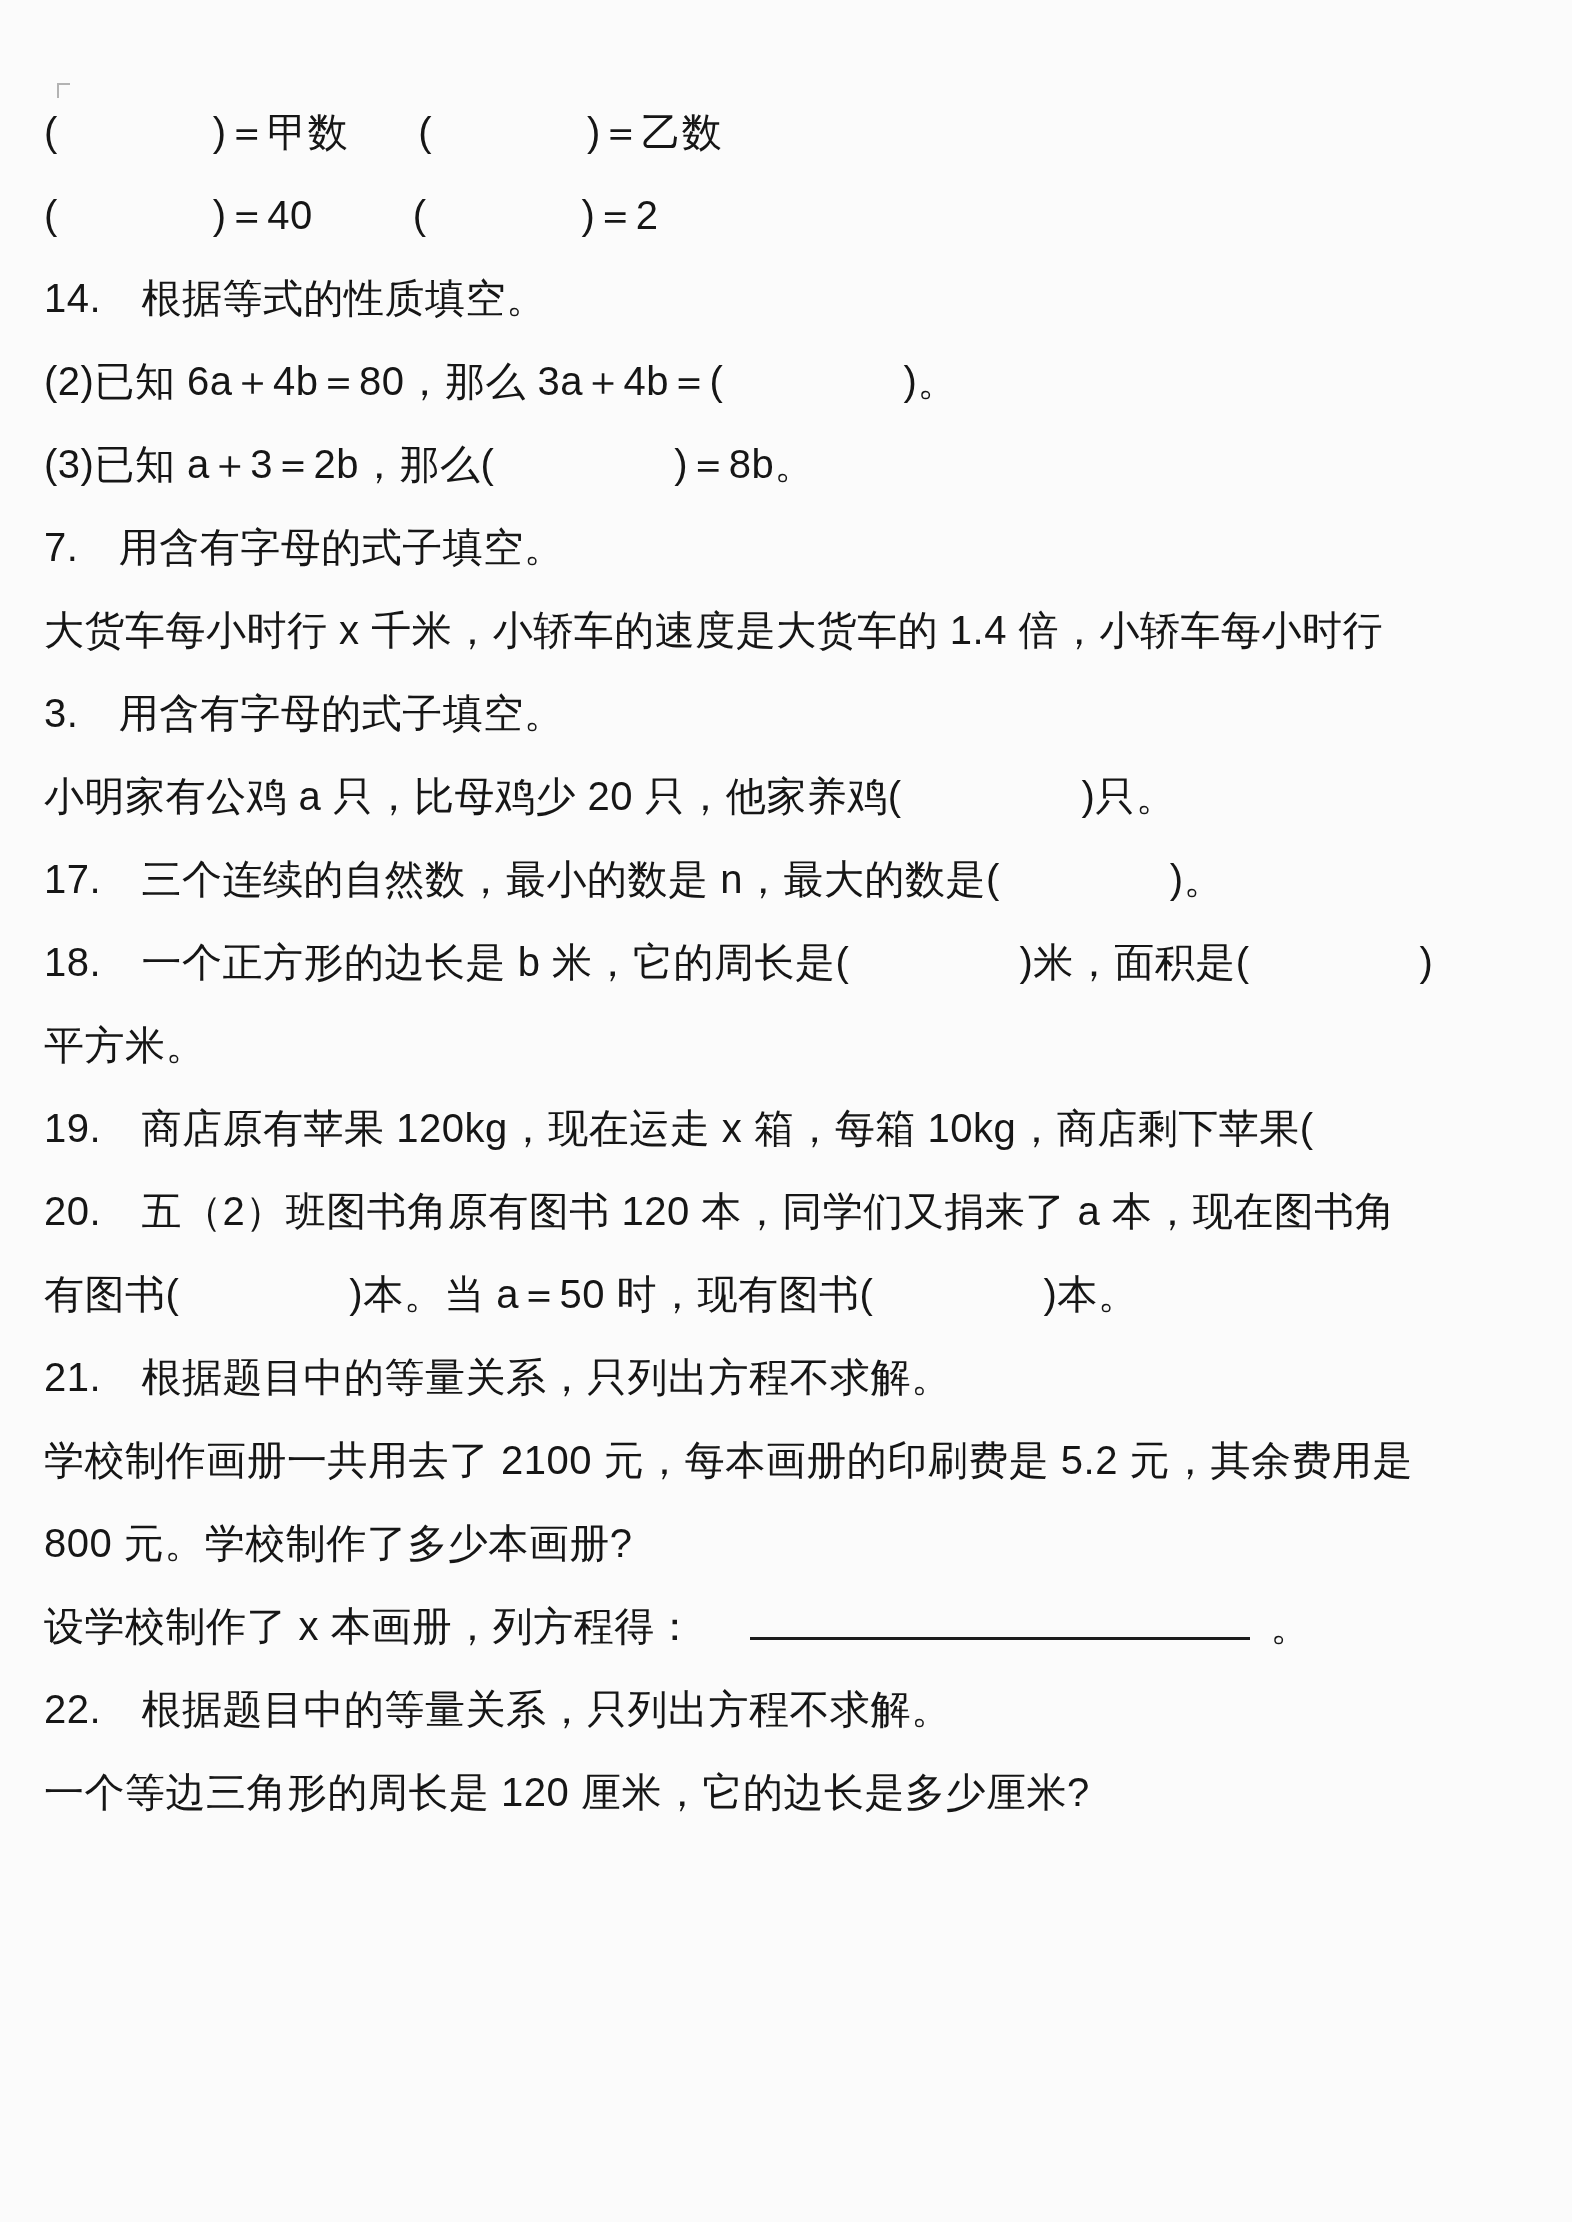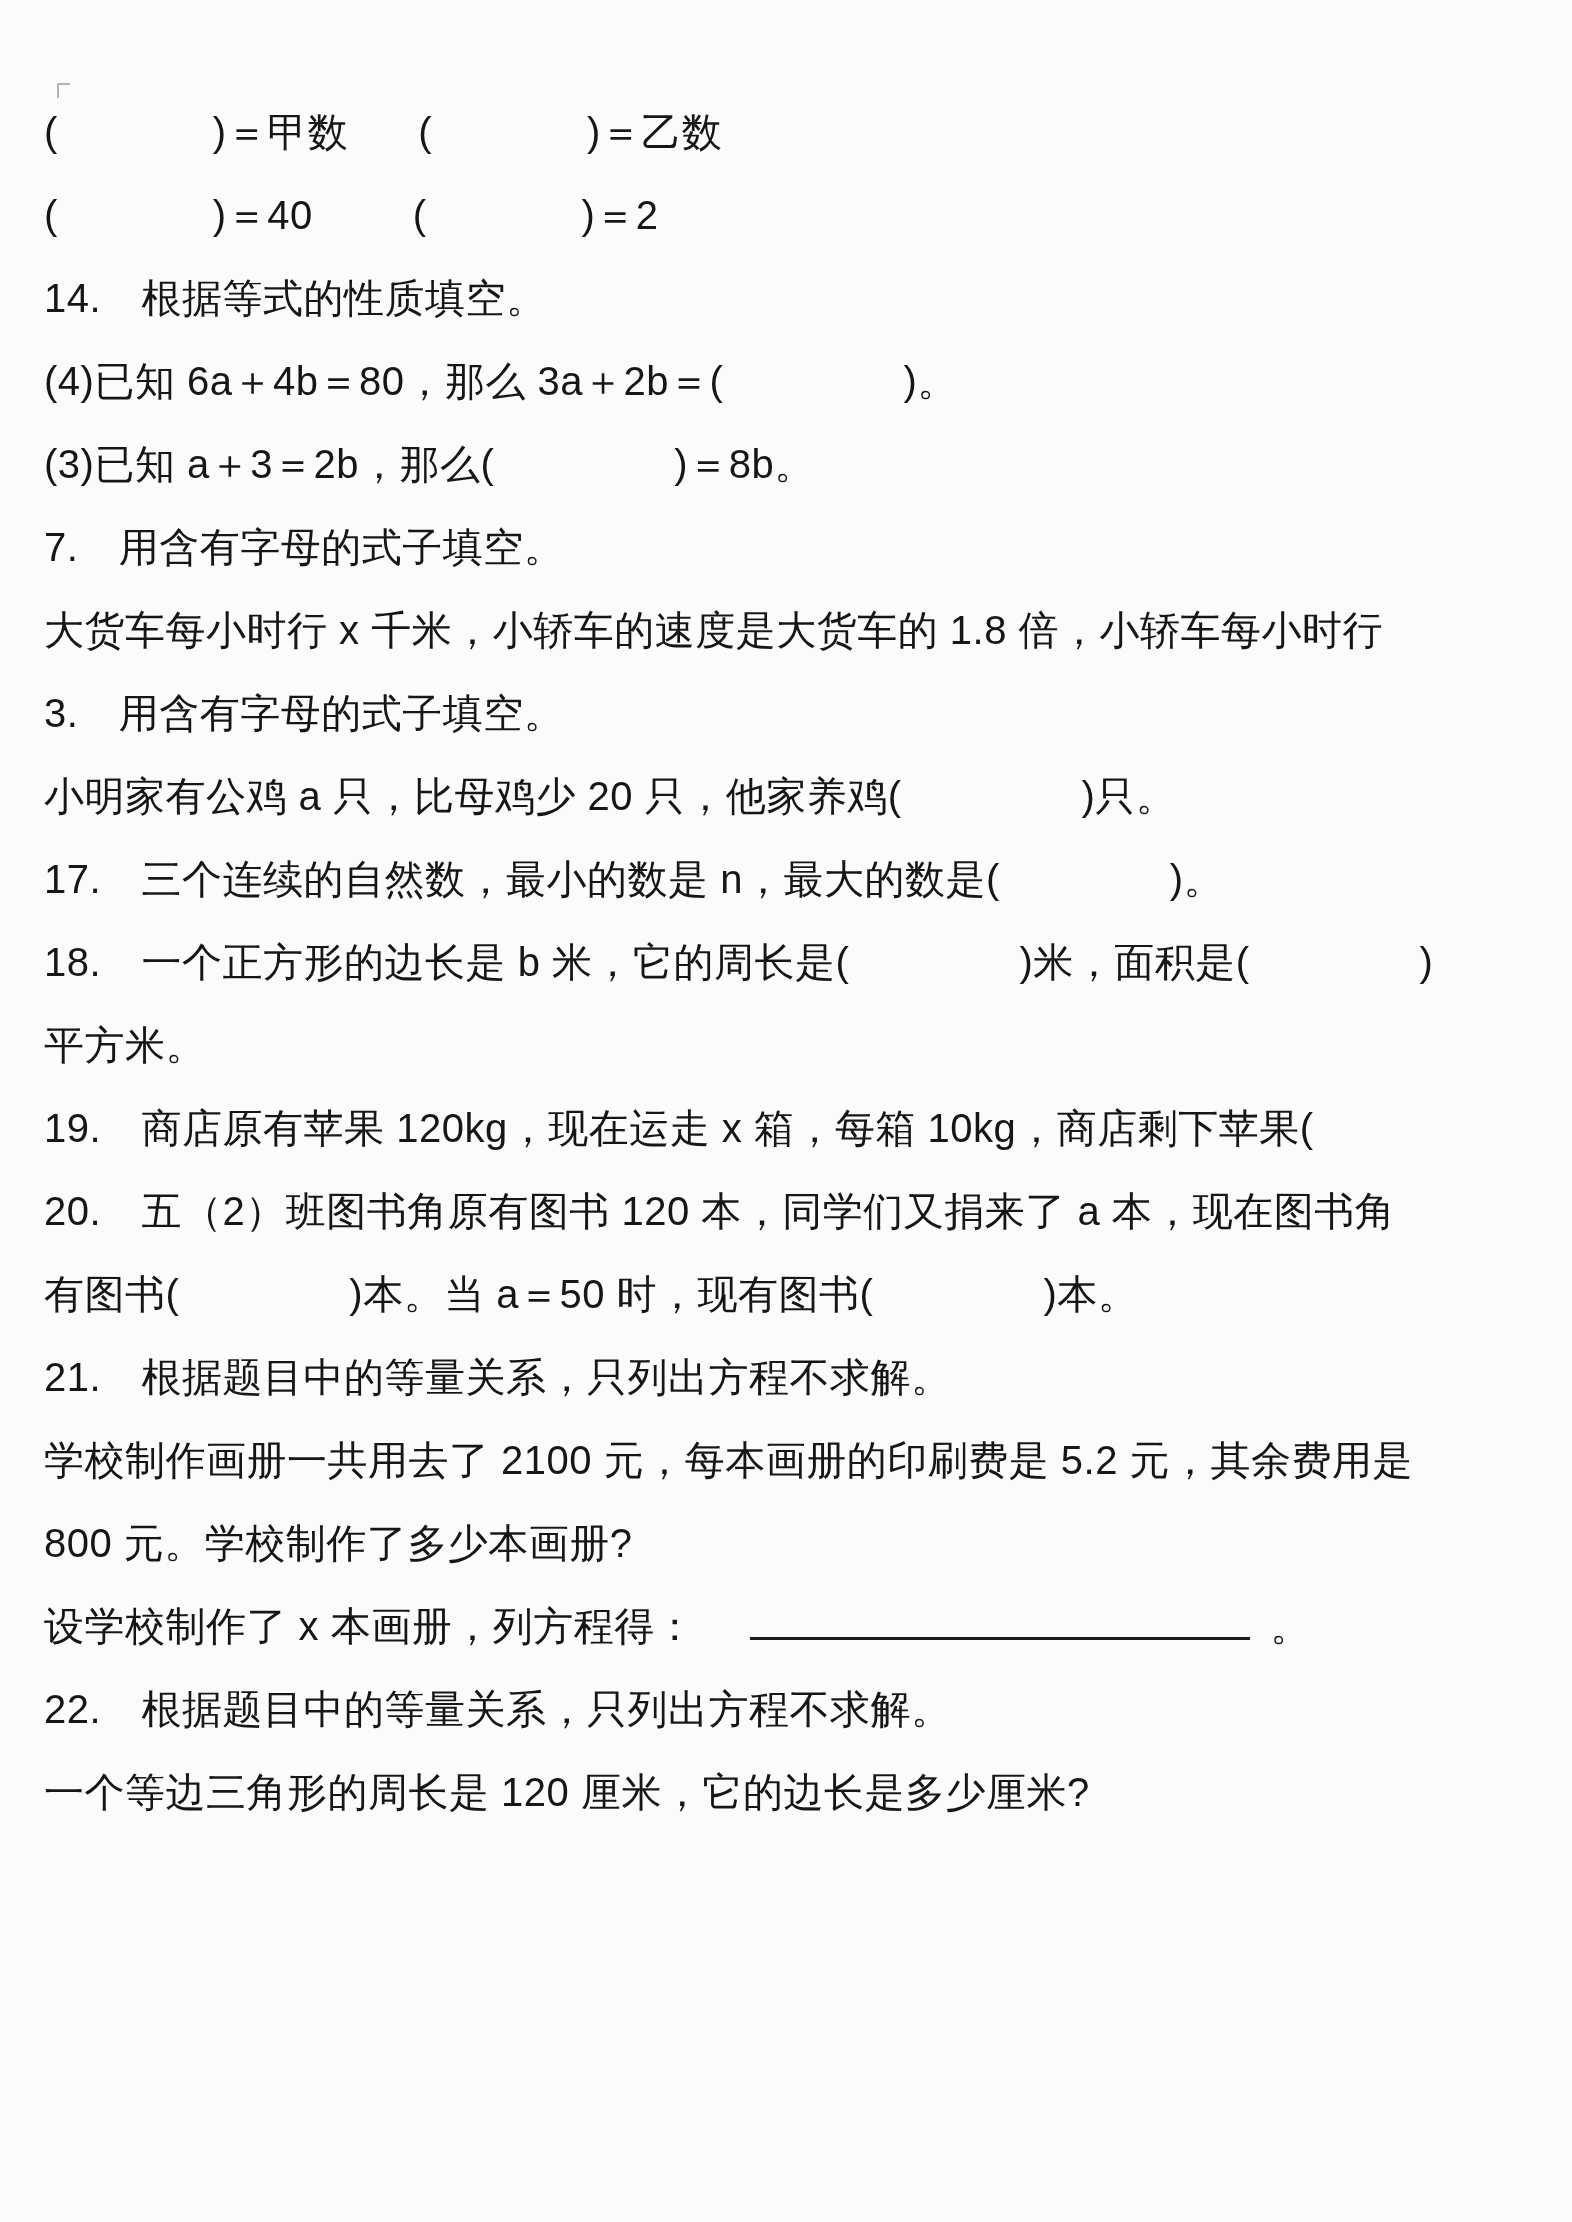--- a/index.html
+++ b/index.html
@@ -58,24 +58,24 @@
 </style>
 </head>
 <body>
 
 <main class="sheet">
   <div class="corner-mark"></div>
   <div class="lines" id="lines">
       <div class="line"><span class="seg">(</span><span class="gap" style="width: 155px;"></span><span class="seg">)＝甲数</span><span class="gap" style="width: 70px;"></span><span class="seg">(</span><span class="gap" style="width: 155px;"></span><span class="seg">)＝乙数</span></div>
       <div class="line"><span class="seg">(</span><span class="gap" style="width: 155px;"></span><span class="seg">)＝40</span><span class="gap" style="width: 100px;"></span><span class="seg">(</span><span class="gap" style="width: 155px;"></span><span class="seg">)＝2</span></div>
       <div class="line"><span class="seg">14.　根据等式的性质填空。</span></div>
-      <div class="line"><span class="seg">(4)已知 6a＋4b＝80，那么 3a＋2b＝(</span><span class="gap" style="width: 180px;"></span><span class="seg">)。</span></div>
+      <div class="line"><span class="seg">(2)已知 6a＋4b＝80，那么 3a＋4b＝(</span><span class="gap" style="width: 180px;"></span><span class="seg">)。</span></div>
       <div class="line"><span class="seg">(3)已知 a＋3＝2b，那么(</span><span class="gap" style="width: 180px;"></span><span class="seg">)＝8b。</span></div>
       <div class="line"><span class="seg">7.　用含有字母的式子填空。</span></div>
-      <div class="line"><span class="seg">大货车每小时行 x 千米，小轿车的速度是大货车的 1.8 倍，小轿车每小时行</span></div>
+      <div class="line"><span class="seg">大货车每小时行 x 千米，小轿车的速度是大货车的 1.4 倍，小轿车每小时行</span></div>
       <div class="line"><span class="seg">3.　用含有字母的式子填空。</span></div>
       <div class="line"><span class="seg">小明家有公鸡 a 只，比母鸡少 20 只，他家养鸡(</span><span class="gap" style="width: 180px;"></span><span class="seg">)只。</span></div>
       <div class="line"><span class="seg">17.　三个连续的自然数，最小的数是 n，最大的数是(</span><span class="gap" style="width: 170px;"></span><span class="seg">)。</span></div>
       <div class="line"><span class="seg">18.　一个正方形的边长是 b 米，它的周长是(</span><span class="gap" style="width: 170px;"></span><span class="seg">)米，面积是(</span><span class="gap" style="width: 170px;"></span><span class="seg">)</span></div>
       <div class="line"><span class="seg">平方米。</span></div>
       <div class="line"><span class="seg">19.　商店原有苹果 120kg，现在运走 x 箱，每箱 10kg，商店剩下苹果(</span></div>
       <div class="line"><span class="seg">20.　五（2）班图书角原有图书 120 本，同学们又捐来了 a 本，现在图书角</span></div>
       <div class="line"><span class="seg">有图书(</span><span class="gap" style="width: 170px;"></span><span class="seg">)本。当 a＝50 时，现有图书(</span><span class="gap" style="width: 170px;"></span><span class="seg">)本。</span></div>
       <div class="line"><span class="seg">21.　根据题目中的等量关系，只列出方程不求解。</span></div>
       <div class="line"><span class="seg">学校制作画册一共用去了 2100 元，每本画册的印刷费是 5.2 元，其余费用是</span></div>

